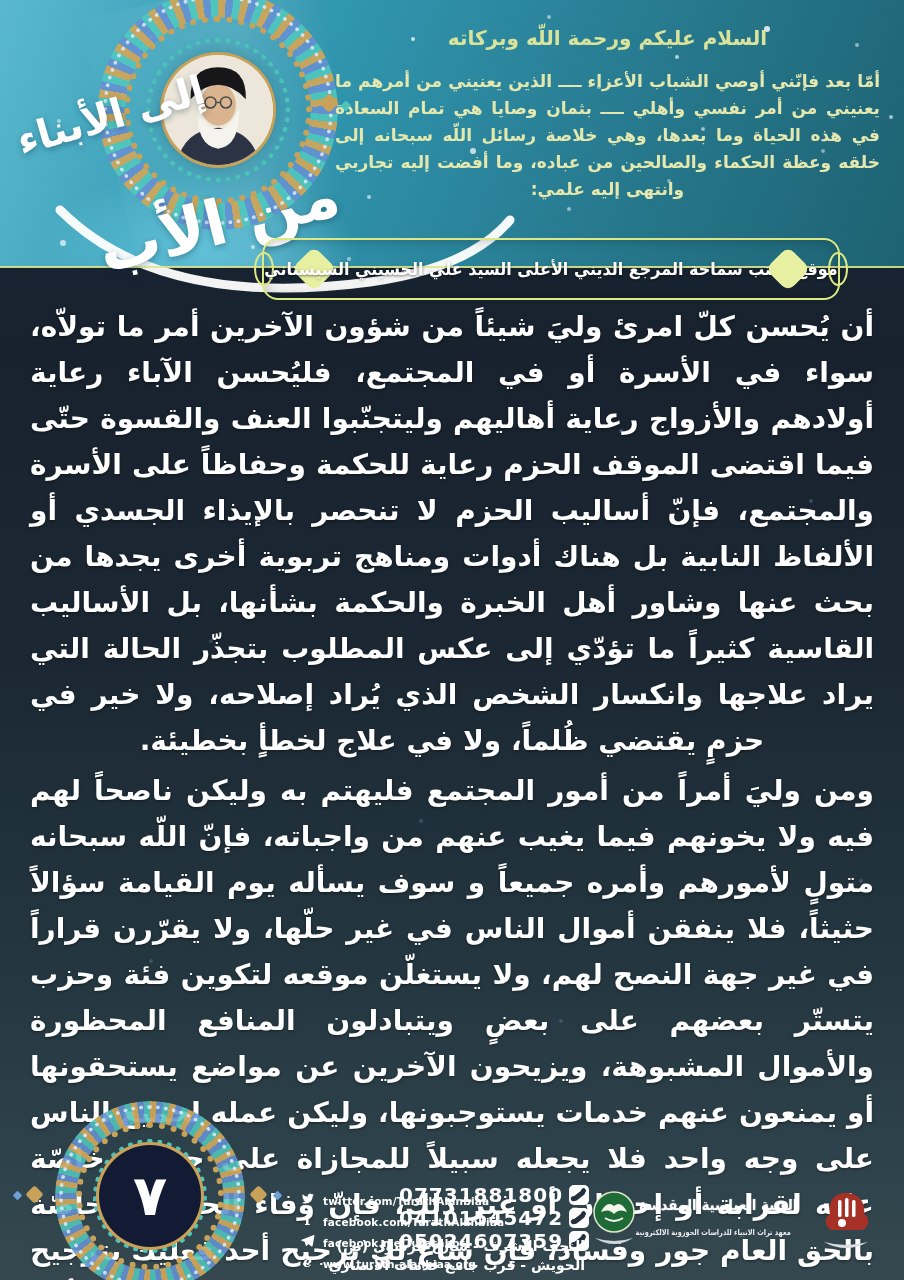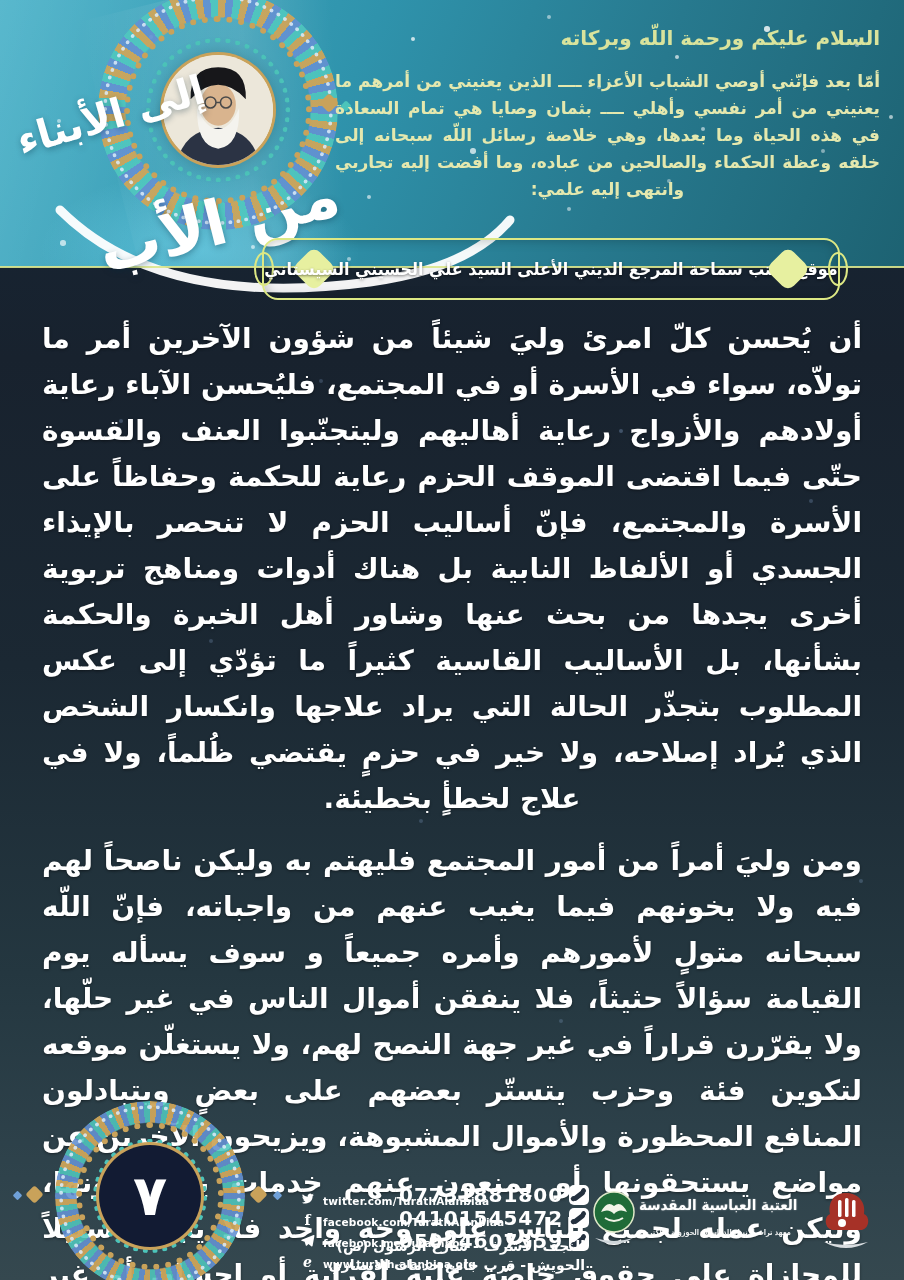--- a/index.html
+++ b/index.html
@@ -29,21 +29,21 @@
     58px 120px 0 1px rgba(255,255,255,.5),150px 36px 0 1px rgba(255,255,255,.55),
     252px 246px 0 1px rgba(255,255,255,.6),62px 242px 0 2px rgba(255,255,255,.65),
     348px 258px 0 1px rgba(255,255,255,.5);}
   .stars-body{position:absolute;top:0;left:0;width:2px;height:2px;border-radius:50%;
     box-shadow:120px 420px 0 1px rgba(170,205,255,.25),320px 380px 0 1px rgba(170,205,255,.2),
     620px 430px 0 1px rgba(170,205,255,.28),810px 500px 0 1px rgba(170,205,255,.22),
     210px 640px 0 1px rgba(170,205,255,.2),700px 700px 0 1px rgba(170,205,255,.24),
     420px 820px 0 1px rgba(170,205,255,.2),860px 880px 0 1px rgba(170,205,255,.22),
     150px 960px 0 1px rgba(170,205,255,.2),560px 1020px 0 1px rgba(170,205,255,.2);}
   
-  .greeting{position:absolute;top:26px;right:24px;width:545px;text-align:right;
+  .greeting{position:absolute;top:26px;right:24px;width:545px;text-align:center;
     color:#d9e39c;font-size:20px;font-weight:bold;direction:rtl;z-index:4;}
   .intro{position:absolute;top:68px;right:24px;width:545px;direction:rtl;
     color:#e4e8ae;font-size:17px;line-height:27px;font-weight:bold;
     text-align:justify;text-align-last:center;z-index:4;}
   
   .rosette{position:absolute;border-radius:50%;}
   .rosette .burst{position:absolute;inset:0;border-radius:50%;
     background:repeating-conic-gradient(rgba(205,165,90,.95) 0 4deg,rgba(100,145,210,.9) 4deg 8deg,rgba(80,200,190,.88) 8deg 12deg);
     -webkit-mask:radial-gradient(circle,transparent 54%,#000 55% 94%,transparent 95%);
             mask:radial-gradient(circle,transparent 54%,#000 55% 94%,transparent 95%);}
@@ -77,21 +77,21 @@
   .cart-caption{color:#fff;font-size:17px;font-weight:bold;white-space:nowrap;direction:rtl;
     transform:scaleX(.94);text-shadow:0 1px 3px rgba(0,0,0,.5);}
   .cart-diam{position:absolute;top:50%;width:32px;height:32px;background:#e7f0a0;
     transform:translateY(-50%) rotate(45deg);border-radius:26%;}
   .cart-diam.left{left:34px;}
   .cart-diam.right{right:34px;}
   
   .page-body{position:absolute;top:300px;left:26px;right:26px;z-index:2;direction:rtl;
     color:#fff;font-size:28px;line-height:46px;font-weight:bold;
     text-align:justify;text-align-last:center;text-shadow:0 1px 3px rgba(0,0,0,.45);}
-  .page-body p{margin:16px;}
+  .page-body p{margin:4px;}
   
   .social{position:absolute;left:299px;top:1186px;z-index:3;}
   .social-row{display:flex;align-items:flex-end;height:21px;}
   .social-ic{width:17px;height:17px;margin-right:7px;display:flex;align-items:center;justify-content:center;
     color:#fff;font-weight:bold;font-size:14px;line-height:1;}
   .social-label{color:#fff;font-size:10.5px;font-weight:bold;letter-spacing:.2px;}
   .phones{position:absolute;left:408px;top:1183px;width:172px;z-index:3;}
   .phone-row{display:flex;align-items:center;justify-content:center;height:23px;}
   .phone-num{color:#fff;font-size:20px;font-weight:bold;letter-spacing:1px;margin-right:6px;line-height:1;}
   .phone-chip{width:20px;height:20px;background:#fff;border-radius:5px;position:relative;flex:0 0 auto;}

